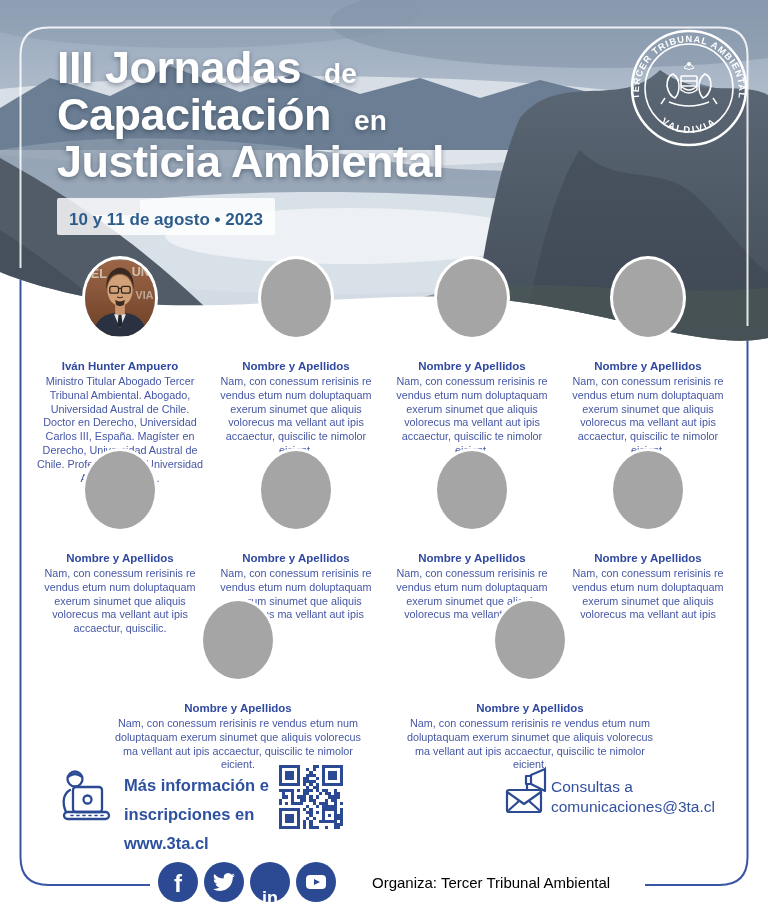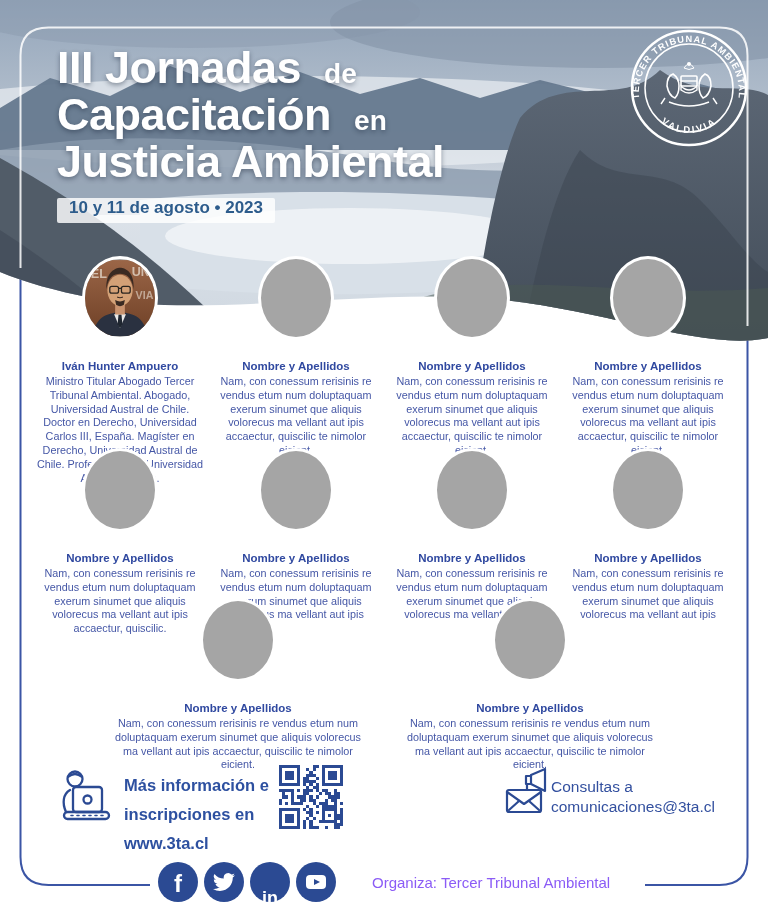--- a/index.html
+++ b/index.html
@@ -14,21 +14,21 @@
   .border-blue{position:absolute;left:0;top:0;width:768px;height:918px;z-index:1;pointer-events:none;}
   .border-white{position:absolute;left:0;top:0;width:768px;height:352px;z-index:3;pointer-events:none;}
 
   
   .title{position:absolute;left:57px;top:44px;z-index:4;color:#fff;
     text-shadow:0 2px 5px rgba(25,35,55,.45);letter-spacing:-.5px;}
   .title .big{font-size:45px;font-weight:bold;line-height:47px;}
   .title .small{font-size:28px;font-weight:bold;margin-left:23px;letter-spacing:0;text-align:center;}
   .badges{position:absolute;left:57px;top:198px;z-index:4;display:flex;gap:7px;}
   .badge{background:rgba(255,255,255,.82);color:#2d5c8c;font-weight:bold;font-size:17px;
-    padding:0 12px 5px;border-radius:2px;white-space:nowrap;}
+    padding:12px 12px 5px;border-radius:2px;white-space:nowrap;}
 
   
   .seal{position:absolute;left:629px;top:28px;width:120px;height:120px;z-index:4;}
 
   
   .row{position:absolute;z-index:4;display:grid;text-align:center;}
   .row1{left:34px;top:256px;width:700px;grid-template-columns:repeat(4,1fr);column-gap:4px;}
   .row2{left:34px;top:448px;width:700px;grid-template-columns:repeat(4,1fr);column-gap:4px;}
   .row3{left:112px;top:598px;width:544px;grid-template-columns:repeat(2,1fr);column-gap:40px;}
   .speaker{display:flex;flex-direction:column;align-items:center;}
@@ -47,21 +47,21 @@
   .qr-box{left:277px;top:763px;background:#fff;padding:2px;}
   .scan-text{left:357px;top:779px;width:140px;font-size:16.5px;font-weight:bold;line-height:21px;}
   .mail-icon{left:503px;top:766px;}
   .contact-text{left:551px;top:777px;width:215px;font-size:15.5px;line-height:20px;color:#33509f;}
 
   
   .socials{position:absolute;left:158px;top:862px;z-index:4;display:flex;gap:6px;}
   .soc{width:40px;height:40px;border-radius:50%;background:#2b4a93;display:flex;
     align-items:center;justify-content:center;cursor:pointer;}
   .soc span{color:#fff;font-weight:bold;font-family:"Liberation Sans",sans-serif;margin-top:32px;}
-  .organiza{position:absolute;left:372px;top:874px;z-index:4;font-size:15px;color:#8b5cf6;}
+  .organiza{position:absolute;left:372px;top:874px;z-index:4;font-size:15px;color:#000000;}
 </style>
 </head>
 <body>
 
 <div class="poster">
 
   <svg class="border-blue" viewBox="0 0 768 918">
     <path d="M20.5,250 V857 Q20.5,885 48.5,885 H150" fill="none" stroke="#3b55a5" stroke-width="2"></path>
     <path d="M645,885 H719.5 Q747.5,885 747.5,857 V250" fill="none" stroke="#3b55a5" stroke-width="2"></path>
   </svg>

